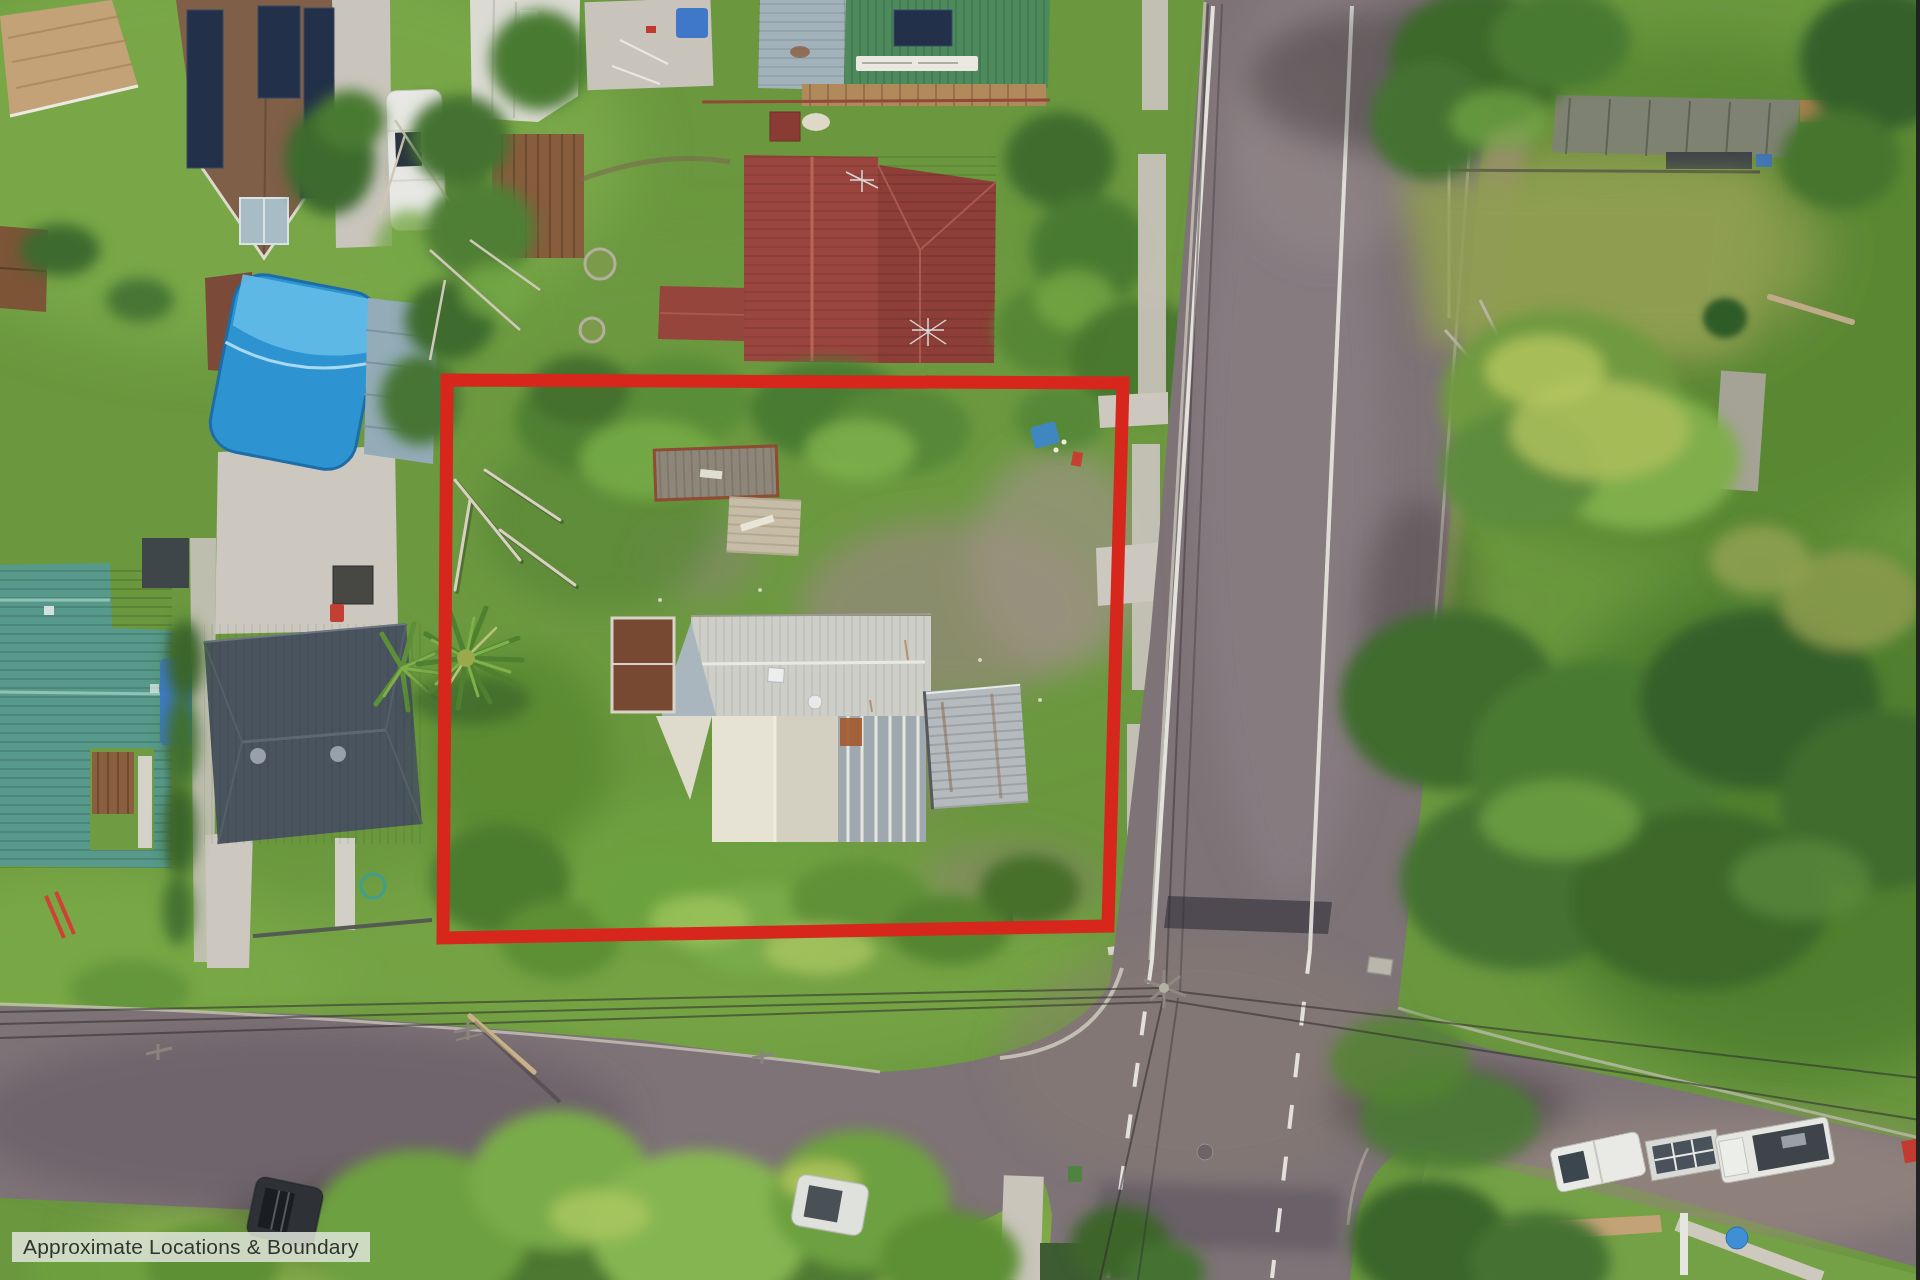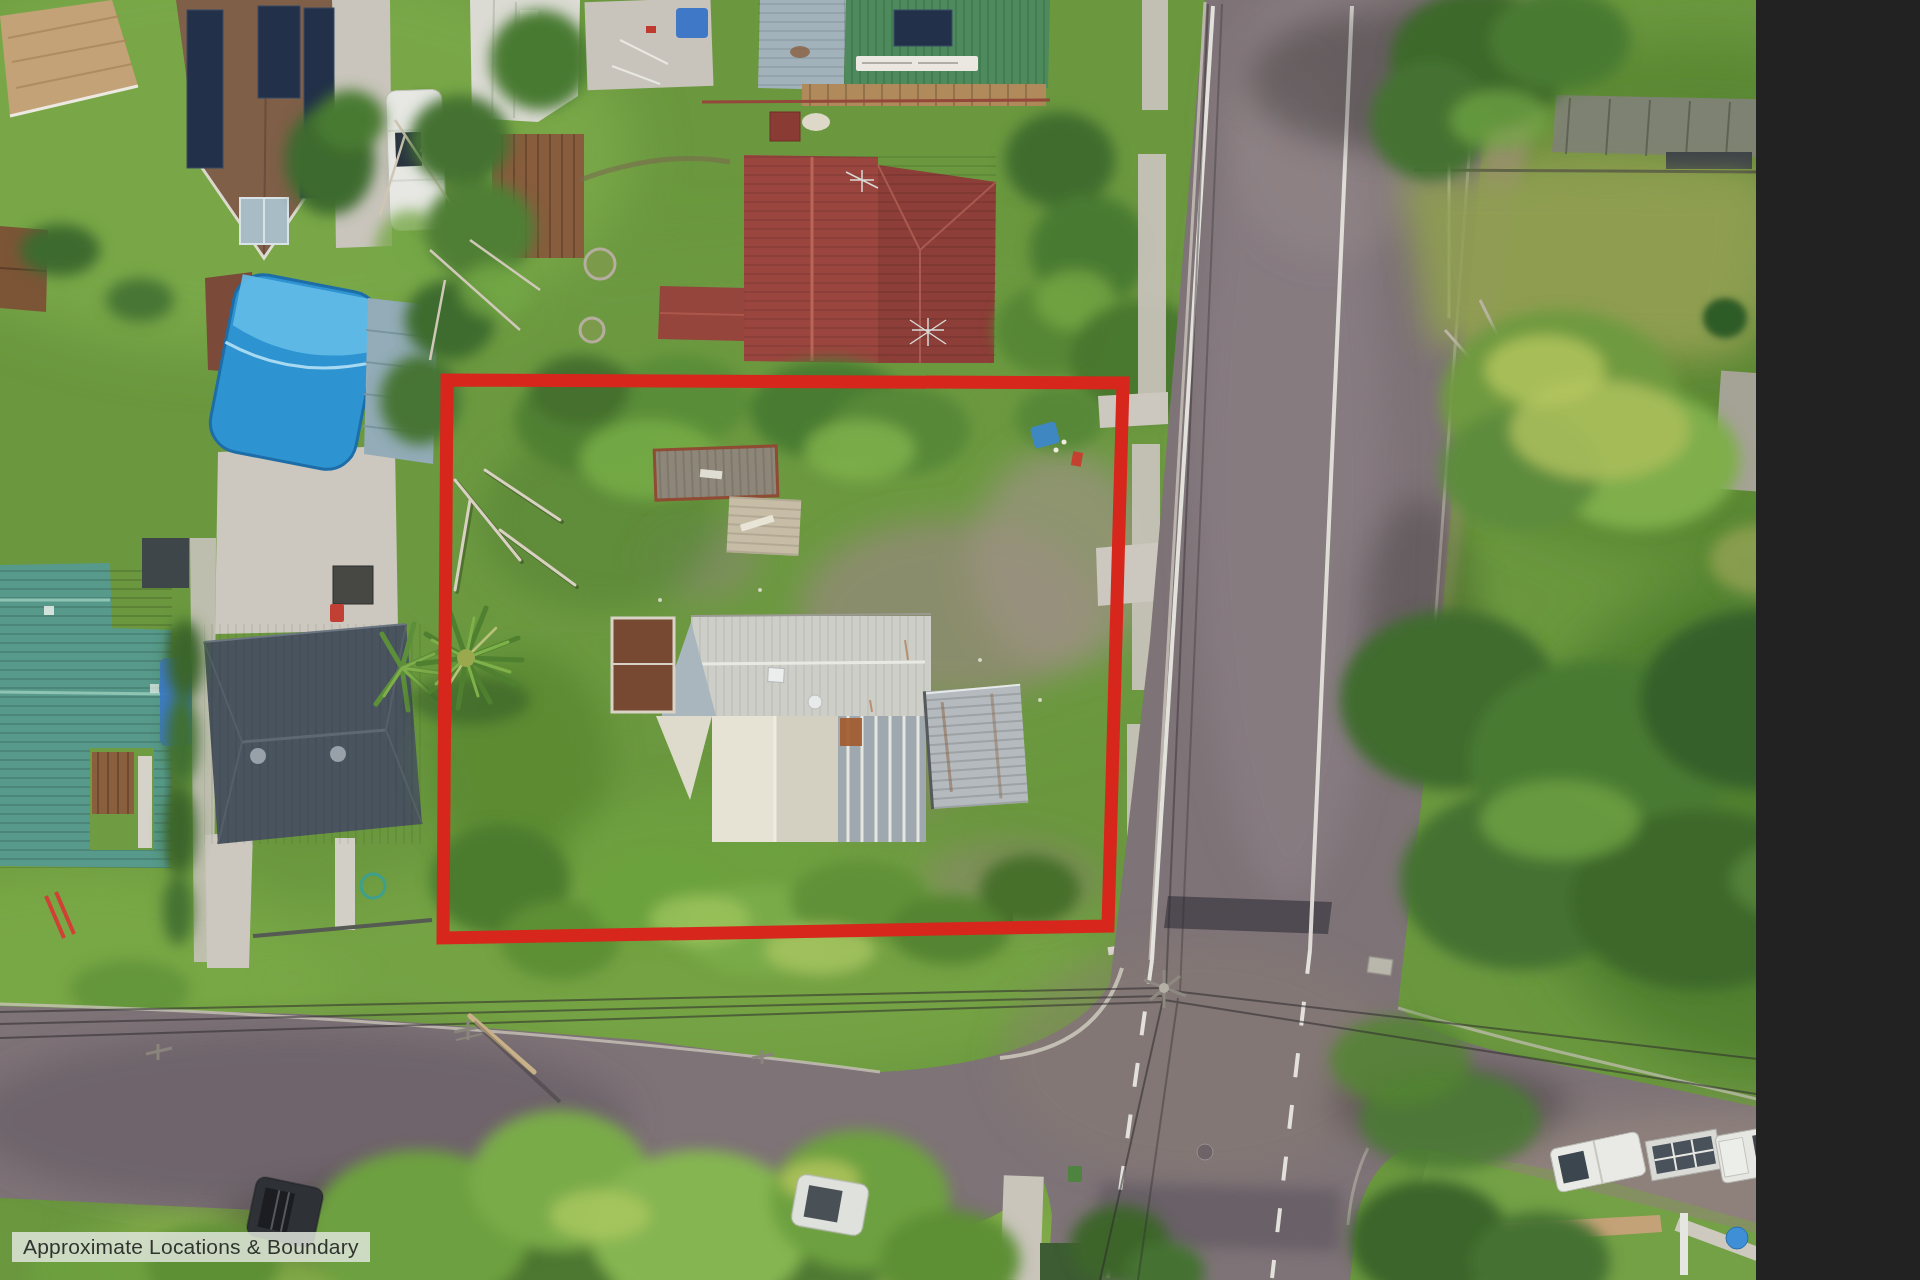--- a/index.html
+++ b/index.html
@@ -1,16 +1,16 @@
 <!DOCTYPE html>
 <html style="--c-boundary-red: #d7261c; --c-label-bg: rgba(223,229,219,0.85); --c-label-text: #30342f; --c-grass: #6b983f; --c-asphalt: #7e7377; --c-asphalt-dark: #5f5660; --c-asphalt-warm: #9b8b7f; --c-concrete: #ccc8bf; --c-canopy-dark: #35602c; --c-canopy-mid: #4a7a33; --c-canopy-light: #76ab46; --c-canopy-sunlit: #a9c75f; --c-dirt: #94897a; --c-teal-roof: #579a8b; --c-gray-roof: #49545e; --c-red-roof: #9a463f; --c-tile-brown: #7f5f48; --c-green-roof: #4d8a5c; --c-solar-panel: #223049; --c-pool-blue: #2e94d1; --c-white-roof: #cdcec8; --c-cream-roof: #e7e3d4; --c-rust: #a2592c; --c-tan-roof: #c4a277;"><head>
 <meta charset="utf-8">
 <style>
   html,body{margin:0;padding:0;background:#222;}
-  .stage{position:relative;width:1756px;height:1280px;overflow:hidden;
+  .stage{position:relative;width:1916px;height:1280px;overflow:hidden;
          font-family:"Liberation Sans",sans-serif;background:var(--c-grass,#6b983f);}
   .stage svg{position:absolute;left:0;top:0;display:block;}
   .disclaimer{position:absolute;left:12px;top:1232px;height:30px;line-height:30px;
     padding:0 11px;background:var(--c-label-bg,rgba(223,229,219,.85));
     color:var(--c-label-text,#30342f);font-size:21px;font-weight:500;letter-spacing:.2px;
     white-space:nowrap;}
 </style>
 </head>
 <body>
 

